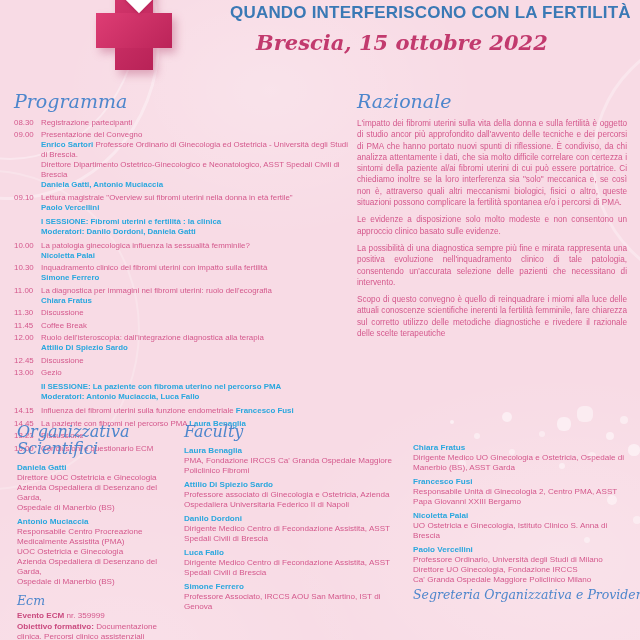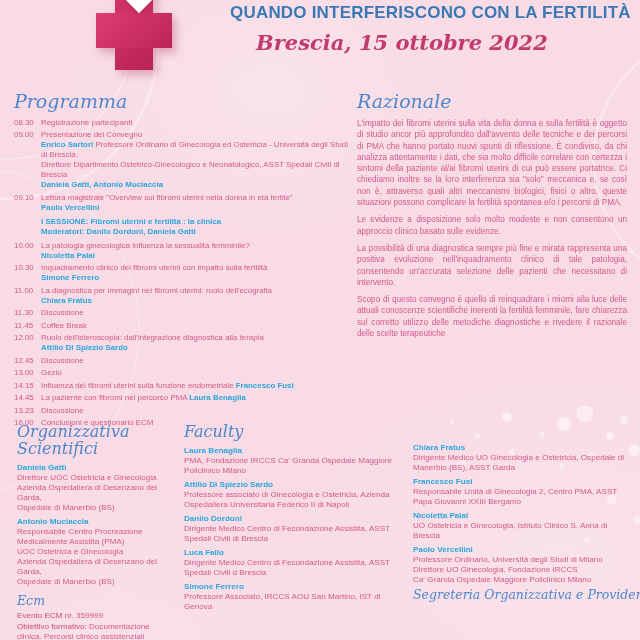--- a/index.html
+++ b/index.html
@@ -67,21 +67,21 @@
   .faculty{position:absolute;left:184px;top:424px;width:226px}
   .faculty2{position:absolute;left:413px;top:443px;width:222px}
   .person{margin-bottom:4px;font-size:8.1px;line-height:10px}
   .p-name{color:var(--cy);font-weight:bold}
   .p-line{color:var(--mg)}
   
   .ecm{position:absolute;left:17px;top:594px;width:170px}
   .sede{position:absolute;left:184px;top:592px;width:240px}
   .segreteria{position:absolute;left:413px;top:588px;width:226px}
   .f-line{color:var(--mg);font-size:8.1px;line-height:10.5px}
-  .f-bold{font-weight:normal;color:#ca4a7f}
+  .f-bold{font-weight:bold;color:#ca4a7f}
 </style>
 </head>
 <body>
 
 <div class="page">
 
   <div class="blob b1"></div>
   <div class="blob b2"></div>
   <div class="blob b3"></div>
   <div class="arc a1"></div>
@@ -176,20 +176,27 @@
           <div class="prog-content">
             <div class="prog-line"><span class="t-p">Discussione</span></div>
           </div>
         </div>
         <div class="prog-row">
           <div class="prog-time">13.00</div>
           <div class="prog-content">
             <div class="prog-line"><span class="t-p">Gezio</span></div>
           </div>
         </div>
+        <div class="prog-row session">
+          <div class="prog-time"></div>
+          <div class="prog-content">
+            <div class="prog-line"><span class="t-s">II SESSIONE: La paziente con fibroma uterino nel percorso PMA</span></div>
+            <div class="prog-line"><span class="t-s">Moderatori:  Antonio Muciaccia, Luca Fallo</span></div>
+          </div>
+        </div>
         <div class="prog-row">
           <div class="prog-time">14.15</div>
           <div class="prog-content">
             <div class="prog-line"><span class="t-p">Influenza dei fibromi uterini sulla funzione endometriale </span><span class="t-n">Francesco Fusi</span></div>
           </div>
         </div>
         <div class="prog-row">
           <div class="prog-time">14.45</div>
           <div class="prog-content">
             <div class="prog-line"><span class="t-p">La paziente con fibromi nel percorso PMA </span><span class="t-n">Laura Benaglia</span></div>
@@ -238,21 +245,21 @@
           <div class="p-line">Ospedale di Manerbio (BS)</div>
         </div>
       </div>
   </section>
 
   <section class="faculty">
     <h2 class="sh sh-md">Faculty</h2>
     <div id="faculty-col1">
         <div class="person">
           <div class="p-name">Laura Benaglia</div>
-          <div class="p-line">PMA, Fondazione IRCCS Ca' Granda Ospedale Maggiore Policlinico Milano</div>
+          <div class="p-line">PMA, Fondazione IRCCS Ca' Granda Ospedale Maggiore Policlinico Fibromi</div>
         </div>
         <div class="person">
           <div class="p-name">Attilio Di Spiezio Sardo</div>
           <div class="p-line">Professore associato di Ginecologia e Ostetricia, Azienda Ospedaliera Universitaria Federico II di Napoli</div>
         </div>
         <div class="person">
           <div class="p-name">Danilo Dordoni</div>
           <div class="p-line">Dirigente Medico Centro di Fecondazione Assistita, ASST Spedali Civili di Brescia</div>
         </div>
         <div class="person">

